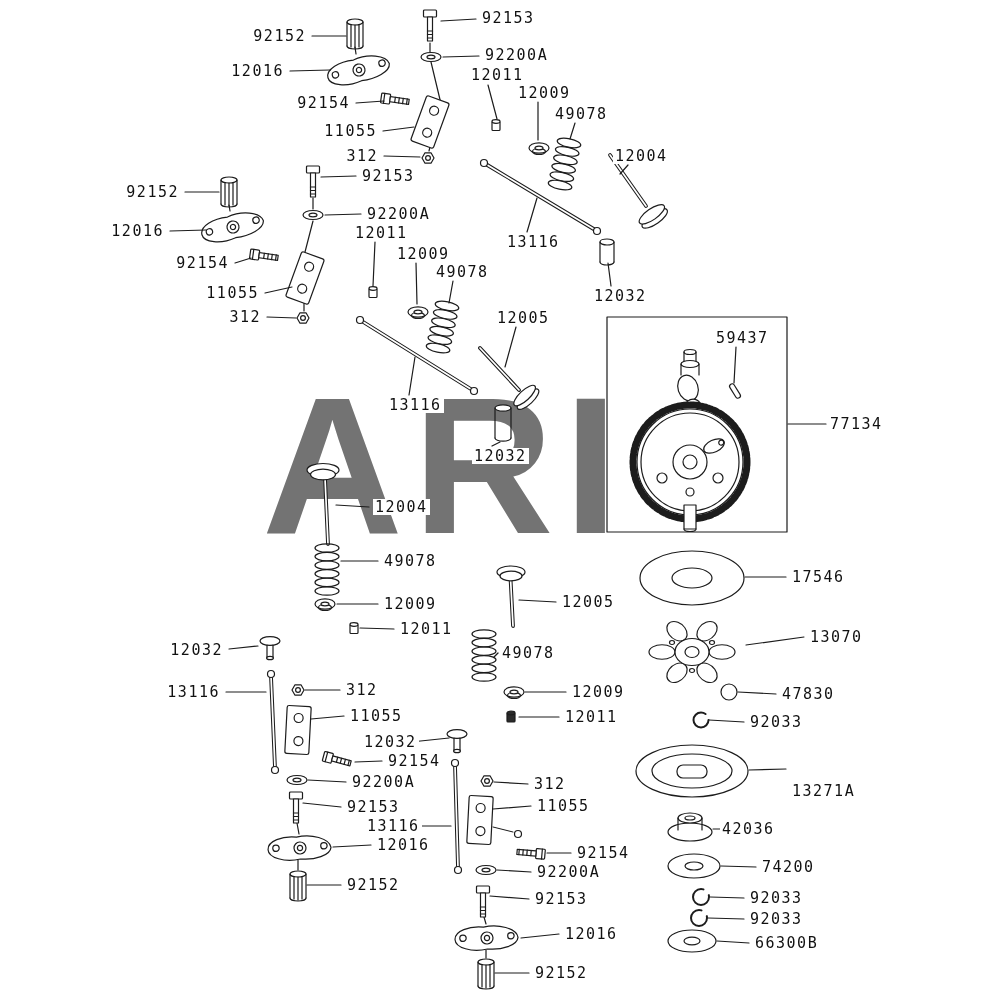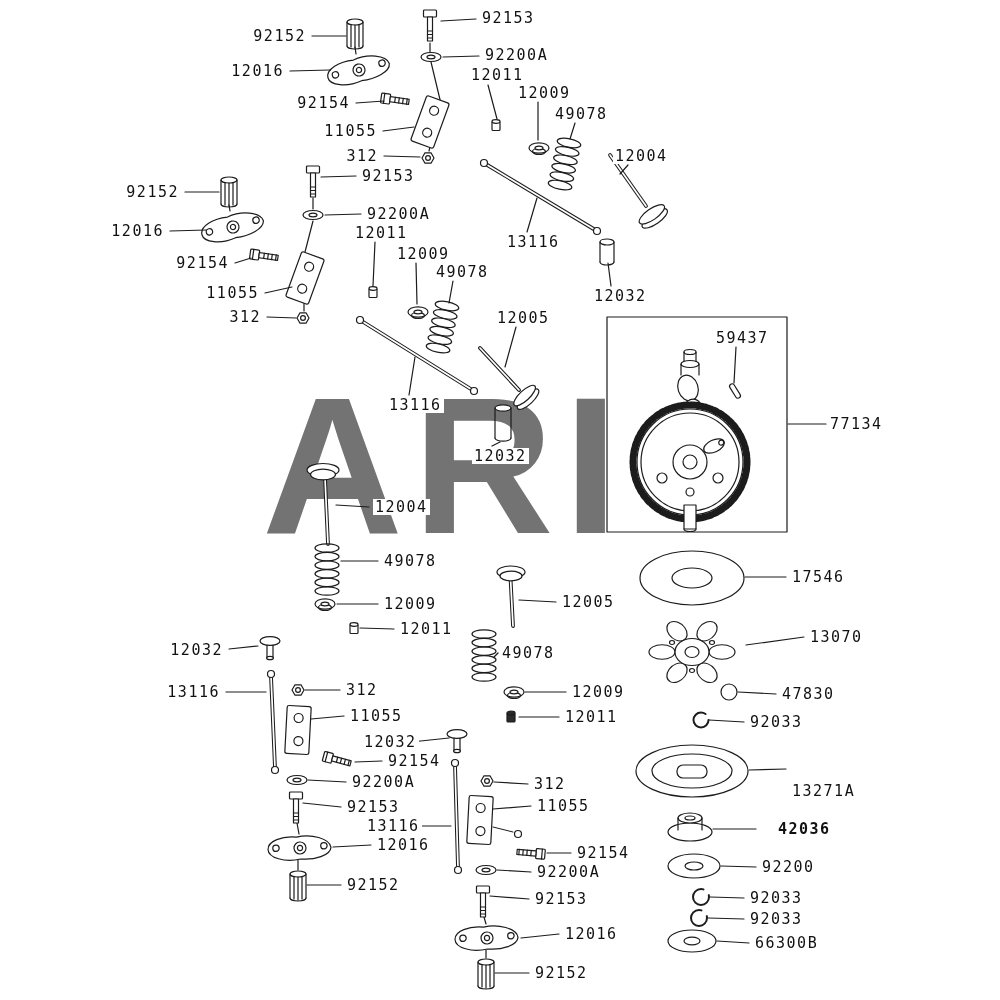--- a/index.html
+++ b/index.html
@@ -530,24 +530,24 @@
       <div class="part-label" style="top: 708px; left: 348px;">11055</div>
       <div class="part-label" style="top: 709px; left: 563px;">12011</div>
       <div class="part-label" style="top: 734px; left: 362px;">12032</div>
       <div class="part-label" style="top: 753px; left: 386px;">92154</div>
       <div class="part-label" style="top: 761px; left: 790px; margin-top: 22px;">13271A</div>
       <div class="part-label" style="top: 774px; left: 350px;">92200A</div>
       <div class="part-label" style="top: 776px; left: 532px;">312</div>
       <div class="part-label" style="top: 799px; left: 345px;">92153</div>
       <div class="part-label" style="top: 798px; left: 535px;">11055</div>
       <div class="part-label" style="top: 818px; left: 365px;">13116</div>
-      <div class="part-label" style="top: 821px; left: 776px; font-weight: bold;">42036</div>
+      <div class="part-label" style="top: 821px; left: 720px;">42036</div>
       <div class="part-label" style="top: 837px; left: 375px;">12016</div>
       <div class="part-label" style="top: 845px; left: 575px;">92154</div>
-      <div class="part-label" style="top: 859px; left: 760px;">92200</div>
+      <div class="part-label" style="top: 859px; left: 760px;">74200</div>
       <div class="part-label" style="top: 864px; left: 535px;">92200A</div>
       <div class="part-label" style="top: 877px; left: 345px;">92152</div>
       <div class="part-label" style="top: 891px; left: 533px;">92153</div>
       <div class="part-label" style="top: 890px; left: 748px;">92033</div>
       <div class="part-label" style="top: 911px; left: 748px;">92033</div>
       <div class="part-label" style="top: 926px; left: 563px;">12016</div>
       <div class="part-label" style="top: 935px; left: 753px;">66300B</div>
       <div class="part-label" style="top: 965px; left: 533px;">92152</div>
     </div>
 </div>

